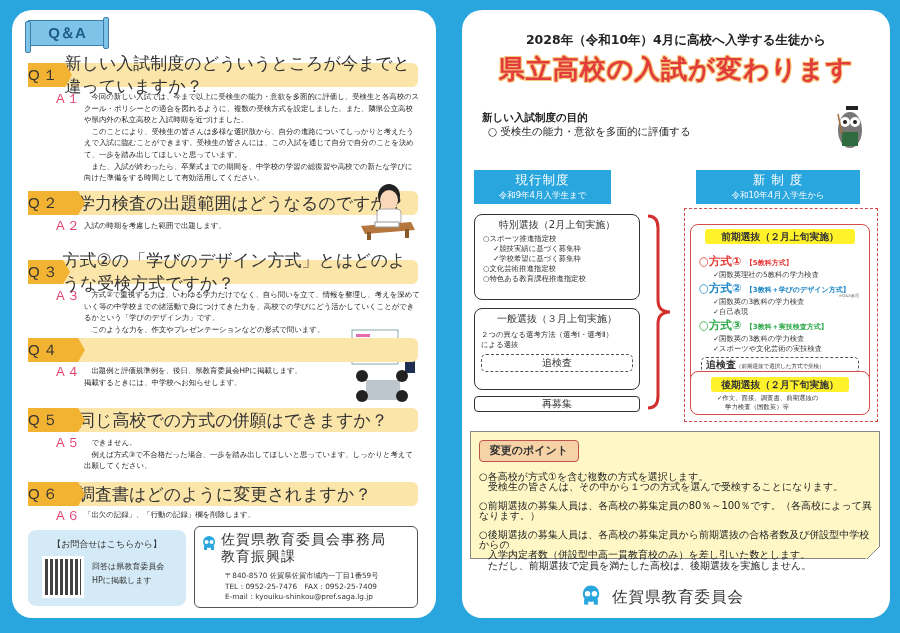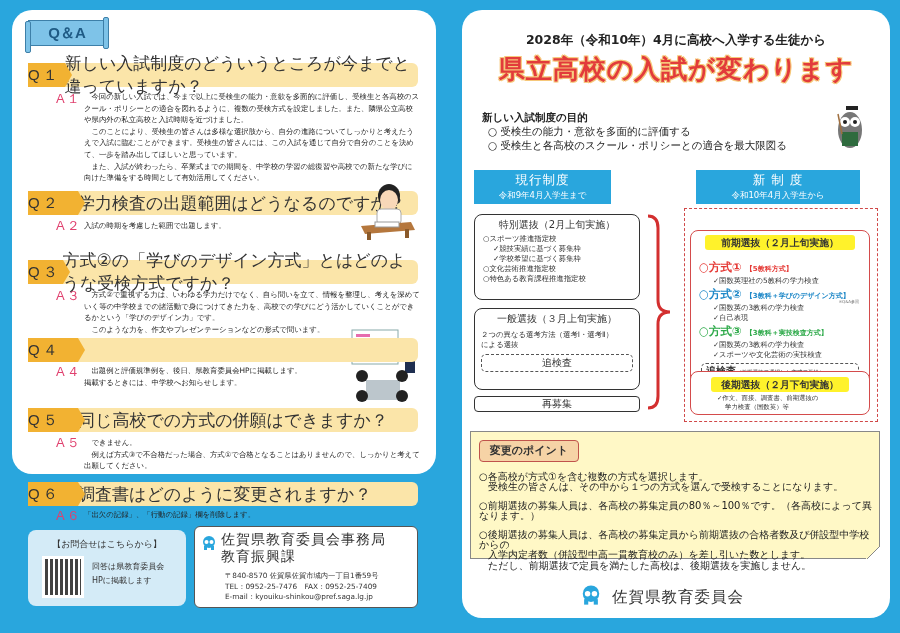--- a/index.html
+++ b/index.html
@@ -8,21 +8,21 @@
     background: #29a6dd;
     font-family: "DejaVu Sans", "Liberation Sans", sans-serif;
     color: #333;
     position: relative;
   }
   .panel {
     position: absolute;
     background: #fff;
     border-radius: 20px;
   }
-  #left { left: 12px; top: 10px; width: 424px; height: 464px; }
+  #left { left: 12px; top: 10px; width: 424px; height: 608px; }
   #right { left: 462px; top: 10px; width: 428px; height: 608px; }
 
   
   .qa-banner {
     position: absolute; left: 16px; top: 10px;
     width: 78px; height: 26px;
     background: #7ec3e8;
     border: 1px solid #3d7fa8;
     color: #1f5b85;
     font-weight: bold; font-size: 15px;
@@ -230,21 +230,21 @@
     <p class="noindent">掲載するときには、中学校へお知らせします。</p>
   </div>
 
   <div class="q-row" style="top:398px">
     <div class="q-badge">Q５</div>
     <div class="q-text">同じ高校での方式の併願はできますか？</div>
   </div>
   <div class="a-label" style="top:424px">A５</div>
   <div class="a-text" style="top:427px">
     <p>できません。</p>
-    <p>例えば方式③で不合格だった場合、方式①で合格となることはありませんので、しっかりと考えて出願してください。</p>
+    <p>例えば方式③で不合格だった場合、一歩を踏み出してほしいと思っています、しっかりと考えて出願してください。</p>
   </div>
 
   <div class="q-row" style="top:472px">
     <div class="q-badge">Q６</div>
     <div class="q-text">調査書はどのように変更されますか？</div>
   </div>
   <div class="a-label" style="top:497px">A６</div>
   <div class="a-text" style="top:499px">
     <p class="noindent">「出欠の記録」、「行動の記録」欄を削除します。</p>
   </div>
@@ -282,21 +282,20 @@
   </div>
 </div>
 
 <div id="right" class="panel">
   <div class="subtitle">2028年（令和10年）4月に高校へ入学する生徒から</div>
   <div class="big-title">県立高校の入試が変わります</div>
 
   <div class="purpose">
     <div class="ph">新しい入試制度の目的</div>
     <div class="pi">○ 受検生の能力・意欲を多面的に評価する</div>
-    <div class="pi">○ 受検生と各高校のスクール・ポリシーとの適合を最大限図る</div>
   </div>
 
   <div class="illus" style="left:372px;top:94px;width:30px;height:48px">
     <svg width="30" height="48" viewBox="0 0 30 48">
       <ellipse cx="16" cy="26" rx="12" ry="18" fill="#777"></ellipse>
       <circle cx="11" cy="18" r="5" fill="#fff"></circle>
         <circle cx="21" cy="18" r="5" fill="#fff"></circle>
       <circle cx="11" cy="18" r="2" fill="#222"></circle>
         <circle cx="21" cy="18" r="2" fill="#222"></circle>
       <rect x="8" y="28" width="16" height="14" fill="#2f6b3e"></rect>
@@ -337,21 +336,21 @@
       <path d="M2 2 Q12 2 12 14 L12 86 Q12 98 24 98 Q12 98 12 110 L12 182 Q12 194 2 194" fill="none" stroke="#d32f2f" stroke-width="3"></path>
     </svg>
   </div>
 
   <div class="sys-head" style="left:234px;top:160px;width:164px">
     <div class="t1">新 制 度</div>
     <div class="t2">令和10年4月入学生から</div>
   </div>
 
   <div class="new-outer">
-    <div class="new-inner" style="left:5px;top:21px;width:180px;height:160px">
+    <div class="new-inner" style="left:5px;top:15px;width:180px;height:160px">
       <div class="yellow-tag" style="margin:4px 14px 0 14px">前期選抜（２月上旬実施）</div>
 
       <div style="margin-left:8px;margin-top:10px">
         <div class="method" style="color:#e53935"><span>○方式①</span> <small>【5教科方式】</small></div>
         <div class="chk">✓国数英理社の5教科の学力検査</div>
       </div>
       <div style="margin-left:8px;position:relative">
         <div class="method" style="color:#1e88c8"><span>○方式②</span> <small>【3教科＋学びのデザイン方式】</small></div>
         <div style="position:absolute;right:10px;top:12px;font-size:4px;color:#777">※Q&amp;A参照</div>
         <div class="chk">✓国数英の3教科の学力検査</div>

